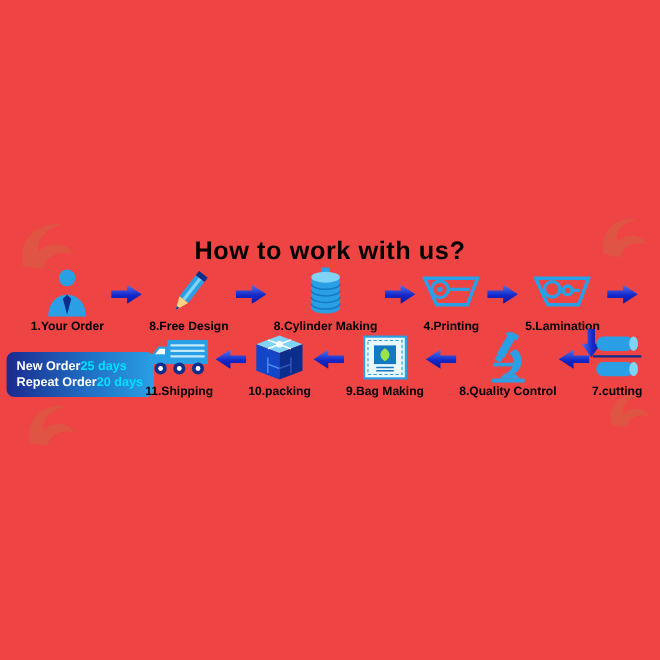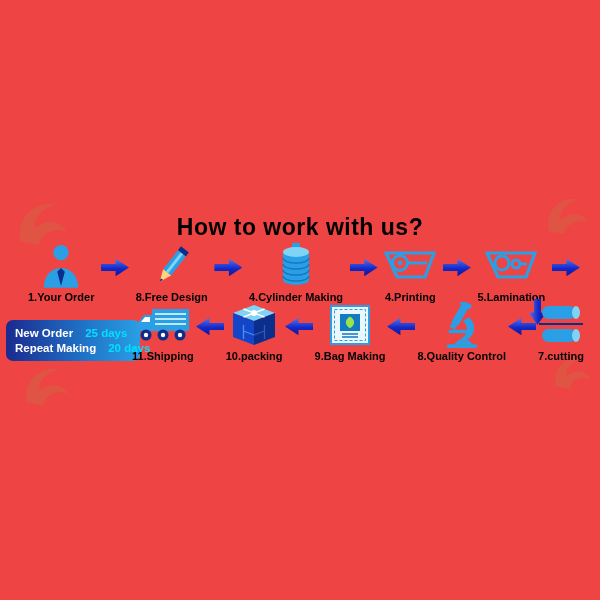--- a/index.html
+++ b/index.html
@@ -31,21 +31,21 @@
     background:linear-gradient(90deg,#5a7cf0 0%,#1528c8 55%,#0b1694 100%);
     clip-path:polygon(32% 0,68% 0,68% 52%,96% 52%,50% 100%,4% 52%,32% 52%);
   }
   .badge{
     position:absolute;left:6px;top:320px;width:134px;height:41px;border-radius:7px;
     background:linear-gradient(90deg,#1b2a8f 0%,#1f6fc4 55%,#2a9fe5 100%);
     display:flex;flex-direction:column;justify-content:center;gap:3px;
     padding-left:9px;box-sizing:border-box;
   }
   .badge-line{font-size:11.5px;font-weight:bold;color:#fff;white-space:nowrap;}
-  .badge-line .val{color:#00e0ff;margin-left:12px;}
+  .badge-line .val{color:#00e0ff;margin-left:0;}
   .watermark{position:absolute;opacity:.13;}
 </style>
 </head>
 <body>
 
 <div class="canvas">
 
   <svg class="watermark" style="left:10px;top:196px" width="62" height="56" viewBox="0 0 60 55">
       <path d="M10 45 C5 20 25 5 45 8 C30 12 22 22 24 32 C35 22 50 24 55 35 C40 30 30 38 28 48 Z" fill="#7ac143"></path>
     </svg>
@@ -95,21 +95,21 @@
 
     <div class="step">
       <div class="icon-wrap">
         <svg width="34" height="46" viewBox="0 0 34 46">
           <rect x="13" y="0" width="8" height="5" fill="#2a9fe5"></rect>
           <path d="M4 9 h26 v28 a13 5 0 0 1 -26 0 z" fill="#2a9fe5"></path>
           <ellipse cx="17" cy="9" rx="13" ry="5" fill="#7fd4f5"></ellipse>
           <path d="M4 15 a13 5 0 0 0 26 0 M4 21 a13 5 0 0 0 26 0 M4 27 a13 5 0 0 0 26 0 M4 33 a13 5 0 0 0 26 0" stroke="#1279c2" stroke-width="1.4" fill="none"></path>
         </svg>
       </div>
-      <div class="step-label">4.Cylinder Making</div>
+      <div class="step-label">8.Cylinder Making</div>
     </div>
 
     <div class="arrow-right"></div>
 
     <div class="step">
       <div class="icon-wrap">
         <svg width="52" height="40" viewBox="0 0 52 40">
           <path d="M2 7 L50 7 L41 31 L13 31 Z" fill="none" stroke="#2a9fe5" stroke-width="3.2"></path>
           <circle cx="16" cy="17" r="7.5" fill="none" stroke="#2a9fe5" stroke-width="3"></circle>
           <circle cx="16" cy="17" r="2.4" fill="#2a9fe5"></circle>
@@ -138,21 +138,21 @@
 
   </div>
 
   <div class="arrow-down"></div>
 
   <div class="badge">
     <div class="badge-line">
       <span>New Order</span><span class="val">25 days</span>
     </div>
     <div class="badge-line">
-      <span>Repeat Making</span><span class="val">20 days</span>
+      <span>Repeat Order</span><span class="val">20 days</span>
     </div>
   </div>
 
   <div class="flow-row row2">
 
     <div class="step">
       <div class="icon-wrap">
         <svg width="56" height="38" viewBox="0 0 56 38">
           <rect x="17" y="3" width="37" height="22" fill="#2a9fe5"></rect>
           <path d="M20 8 h31 M20 13 h31 M20 18 h31" stroke="#bfe9fa" stroke-width="2"></path>

